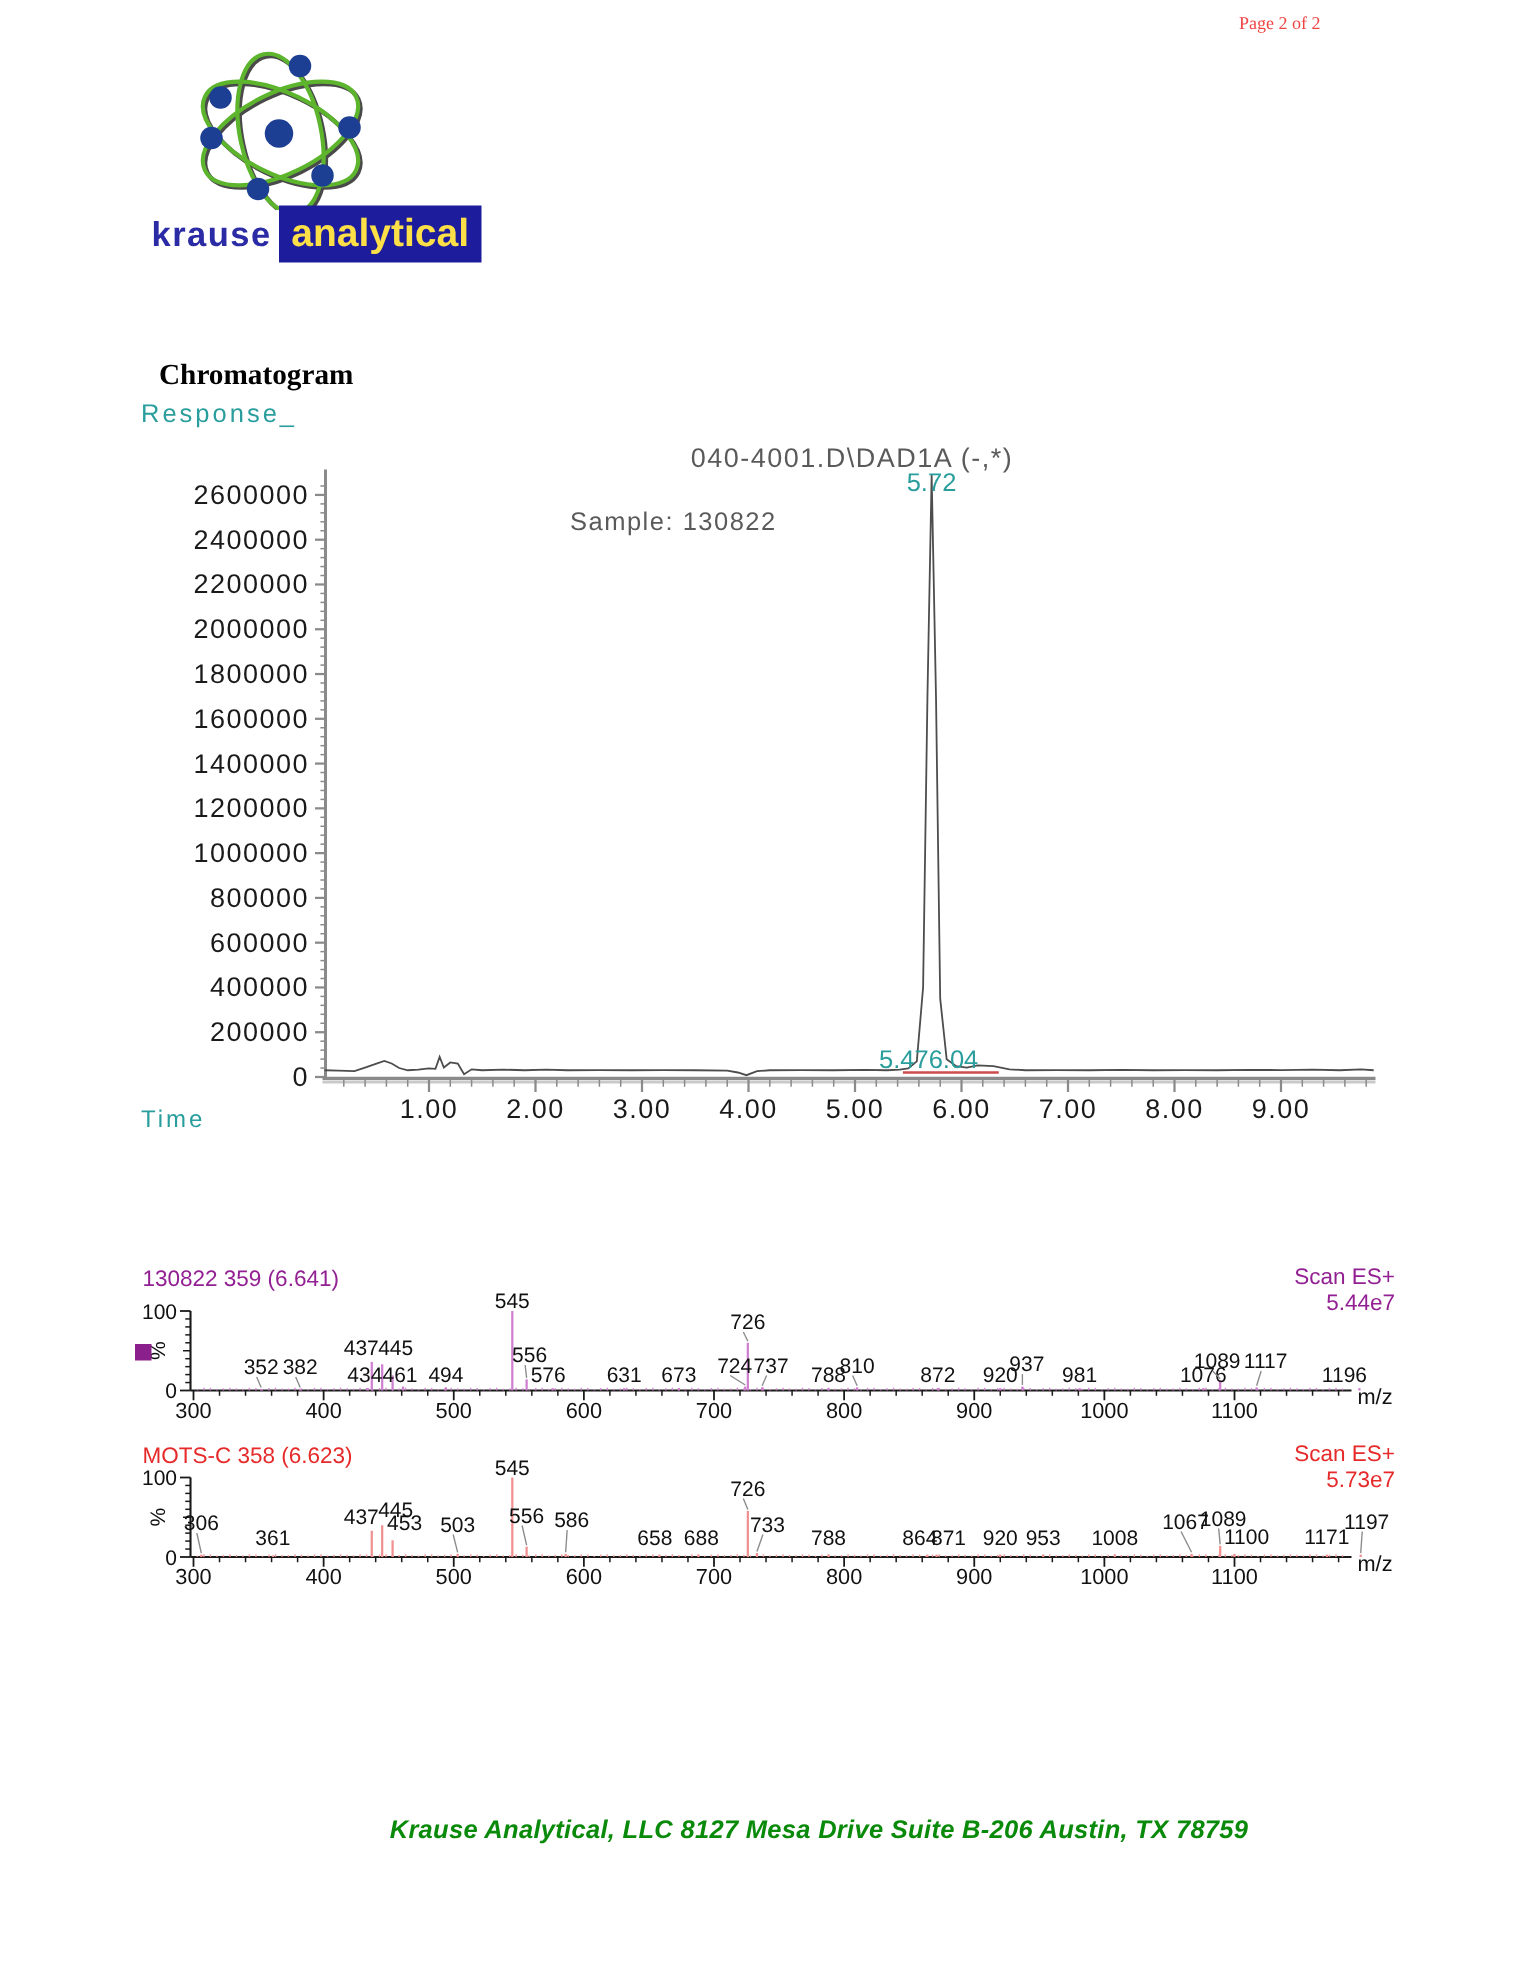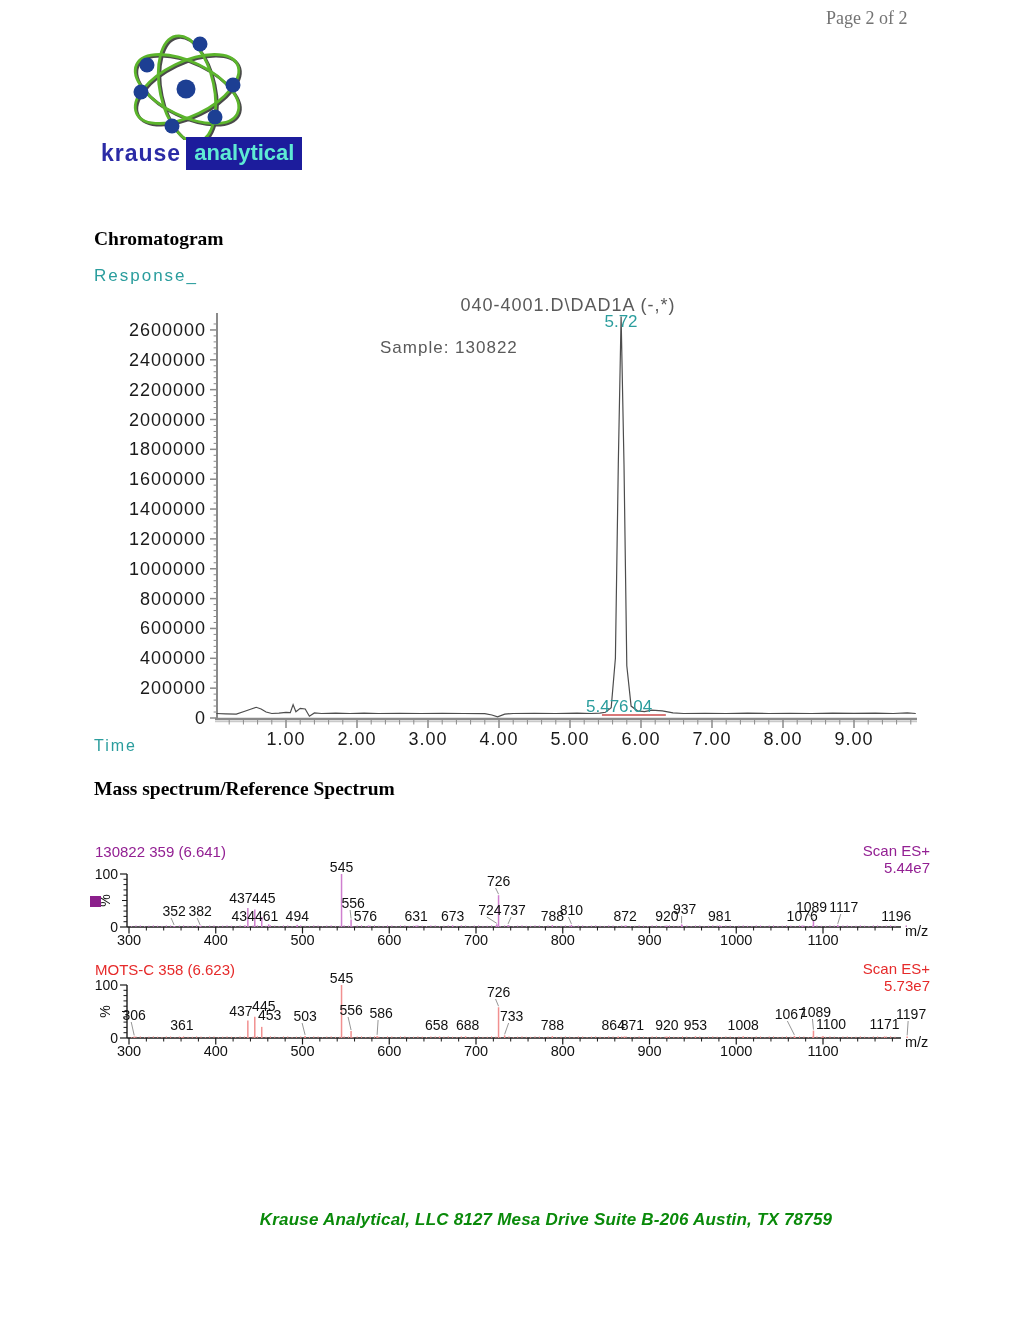--- a/index.html
+++ b/index.html
@@ -1,26 +1,26 @@
 <!DOCTYPE html>
 <html><head>
 <meta charset="utf-8">
 <style>
   html,body{margin:0;padding:0;background:#fff;}
   .page{position:relative;width:1024px;height:1319px;background:#ffffff;
         font-family:"Liberation Sans",sans-serif;overflow:hidden;}
   .page-number{position:absolute;left:826px;top:8px;font-family:"Liberation Serif",serif;
-        font-size:18px;color:#737373;}
+        font-size:12px;color:#ef4444;}
   .logo{position:absolute;left:50px;top:25px;width:200px;height:145px;margin-left:45px;}
   .brand-row{position:absolute;left:6px;top:112px;display:flex;align-items:center;white-space:nowrap;}
   .brand-krause{font-weight:bold;font-size:23px;letter-spacing:1px;margin-right:5px;
         font-family:"Liberation Sans",sans-serif;}
-  .brand-analytical{font-weight:bold;font-size:22px;color:#5eead4;padding:3px 8px 4px 8px;
+  .brand-analytical{font-weight:bold;font-size:26px;color:#fde047;padding:3px 8px 4px 8px;
         font-family:"Liberation Sans",sans-serif;}
-  .heading{position:absolute;margin:4px;font-family:"Liberation Serif",serif;font-weight:bold;
+  .heading{position:absolute;margin:16px;font-family:"Liberation Serif",serif;font-weight:bold;
         font-size:19.5px;color:#000;}
   .h-chrom{left:90px;top:224px;}
   .h-mass{left:90px;top:774px;}
   .chart{position:absolute;left:0;width:1024px;}
   #chromo{top:240px;height:530px;}
   #spectra{top:830px;height:250px;}
   .footer{position:absolute;left:34px;top:1210px;width:1024px;text-align:center;
         font-weight:bold;font-style:italic;font-size:17px;letter-spacing:0.2px;
         font-family:"Liberation Sans",sans-serif;}
 </style>
@@ -211,21 +211,20 @@
         <polyline points="216.4,713.5 225.7,713.8 236.3,714.1 244.8,711.3 250.5,709.3 256.2,707.3 261.1,709.0 266.1,712.0 271.8,713.5 278.9,713.1 286.0,712.3 290.3,712.6 293.1,704.6 295.9,711.7 300.2,708.3 305.2,709.0 309.4,716.2 314.4,712.9 321.5,713.5 335.7,713.1 349.9,713.5 364.1,713.1 378.3,713.5 399.6,713.4 420.9,713.5 442.2,713.4 463.5,713.5 484.8,713.7 491.9,715.0 497.6,716.8 504.7,714.1 513.2,713.5 534.5,713.4 555.8,713.5 577.1,713.2 591.3,713.5 599.8,713.1 605.5,712.3 611.2,707.6 615.4,658.3 618.3,464.3 621.1,316.5 624.0,464.3 626.8,665.8 631.1,706.1 637.5,710.8 644.5,711.7 651.7,710.2 662.3,710.8 673.0,712.9 683.6,713.5 704.9,713.4 726.2,713.5 747.5,713.2 768.8,713.5 790.1,713.4 811.4,713.5 832.7,713.2 854.0,713.4 875.3,713.1 893.1,713.5 907.3,712.9 915.8,713.5" fill="none" stroke="#4d4d4d" stroke-width="1.2"></polyline>
         <text x="94" y="281" font-size="17" fill="#2a9d9d" text-anchor="start" font-family="&quot;Liberation Sans&quot;, sans-serif" letter-spacing="2">Response_</text>
         <text x="568" y="311" font-size="18" fill="#5a5a5a" text-anchor="middle" font-family="&quot;Liberation Sans&quot;, sans-serif" letter-spacing="1">040-4001.D\DAD1A (-,*)</text>
         <text x="380" y="353" font-size="17" fill="#5a5a5a" text-anchor="start" font-family="&quot;Liberation Sans&quot;, sans-serif" letter-spacing="1">Sample:  130822</text>
         <text x="621" y="327" font-size="17" fill="#2a9d9d" text-anchor="middle" font-family="&quot;Liberation Sans&quot;, sans-serif">5.72</text>
         <text x="586" y="712" font-size="17" fill="#2a9d9d" text-anchor="start" font-family="&quot;Liberation Sans&quot;, sans-serif">5.476.04</text>
         <text x="94" y="751" font-size="16" fill="#2a9d9d" text-anchor="start" font-family="&quot;Liberation Sans&quot;, sans-serif" letter-spacing="2">Time</text>
       </g>
     </svg>
 
-  <h2 class="heading h-mass">Mass spectrum/Reference Spectrum</h2>
 
   <svg id="spectra" class="chart" viewBox="0 830 1024 250">
       <g>
         <text x="95" y="857" font-size="15" fill="#932093" text-anchor="start" font-family="&quot;Liberation Sans&quot;, sans-serif">130822 359 (6.641)</text>
         <text x="930" y="856" font-size="15" fill="#932093" text-anchor="end" font-family="&quot;Liberation Sans&quot;, sans-serif">Scan ES+</text>
         <text x="930" y="873" font-size="15" fill="#932093" text-anchor="end" font-family="&quot;Liberation Sans&quot;, sans-serif">5.44e7</text>
         <line x1="127" y1="874" x2="127" y2="927" stroke="#1a1a1a" stroke-width="1.4"></line>
         <line x1="127" y1="927" x2="901" y2="927" stroke="#1a1a1a" stroke-width="1.4"></line>
         <line x1="120" y1="874" x2="127" y2="874" stroke="#1a1a1a" stroke-width="1.2"></line>
         <text x="118" y="879" font-size="14" fill="#111" text-anchor="end" font-family="&quot;Liberation Sans&quot;, sans-serif">100</text>

